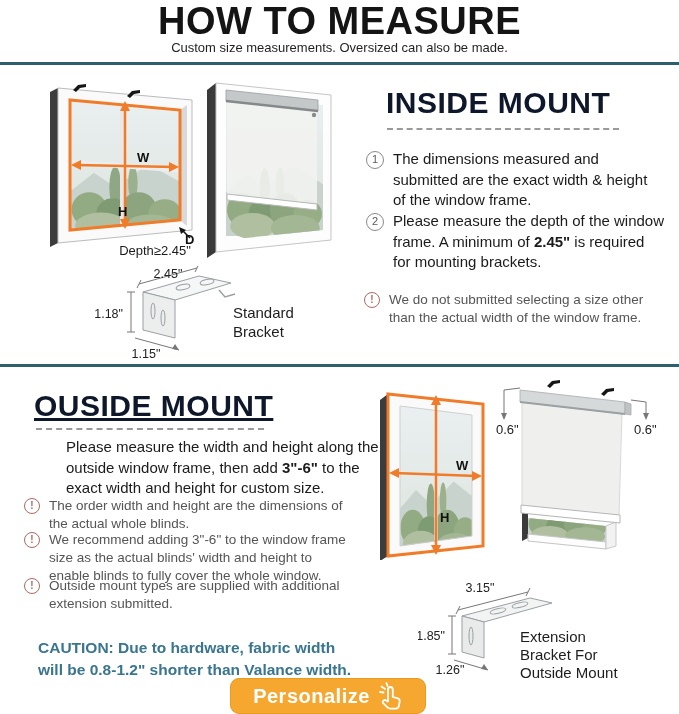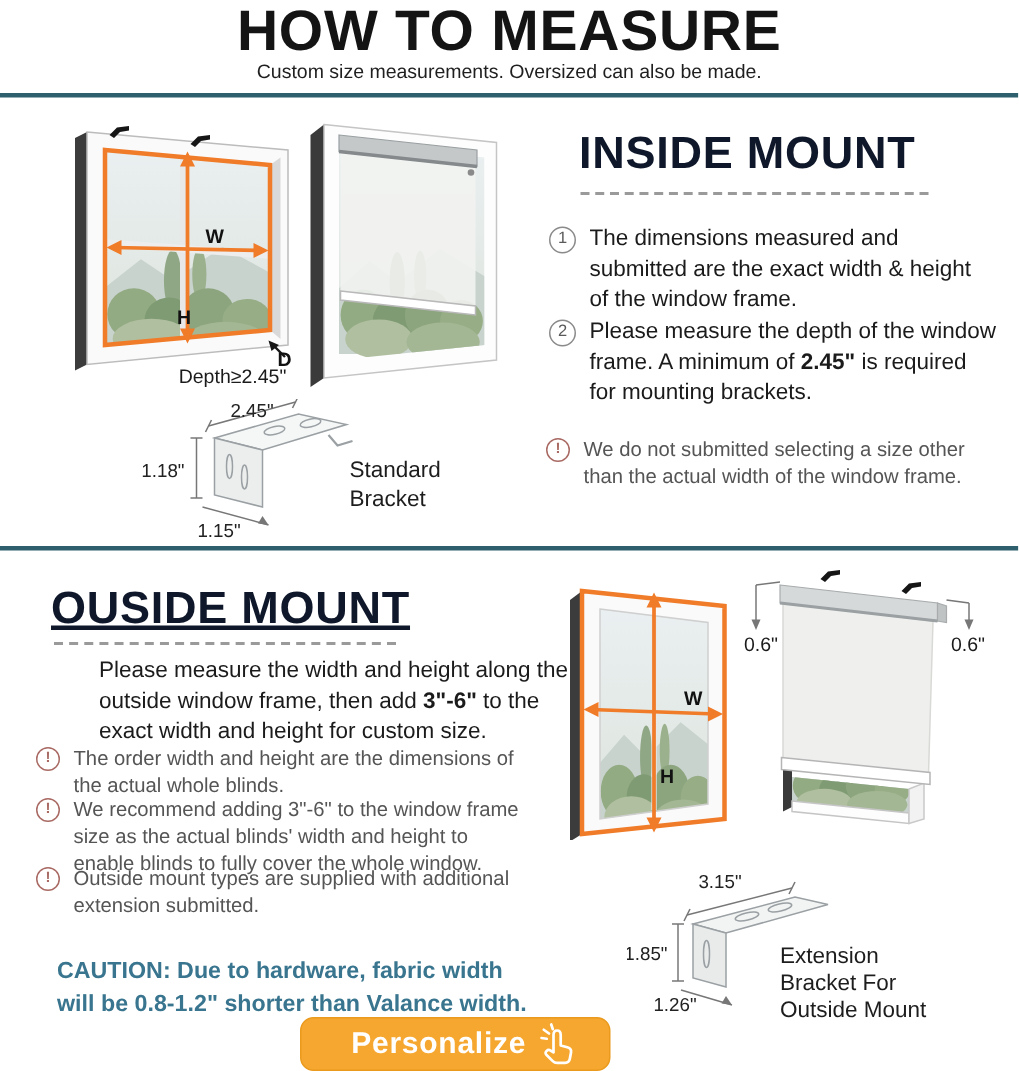--- a/index.html
+++ b/index.html
@@ -38,23 +38,23 @@
   
   #winA{left:30px;top:76px;} #winB{left:196px;top:74px;}
   #stdBracket{left:95px;top:266px;}
   #winC{left:368px;top:388px;} #shadeD{left:494px;top:376px;}
   #extBracket{left:418px;top:582px;}
   svg text{font-family:"Liberation Sans",sans-serif;}
   .dimtxt{font-size:12.5px;fill:#222;}
   .biglbl{font-size:13px;font-weight:700;fill:#111;}
   .brlbl{font-size:15px;fill:#1d1d1d;}
   
-  #personalize{left:200px;top:678px;width:194px;height:34px;border-radius:9px;
+  #personalize{left:230px;top:678px;width:194px;height:34px;border-radius:9px;
                background:#f6a72f;border:1.5px solid #ea9a1d;display:flex;align-items:center;
-               justify-content:center;gap:7px;cursor:pointer;padding-left:11px;}
+               justify-content:center;gap:7px;cursor:pointer;}
   #personalize span{color:#fff;font-size:20px;font-weight:700;letter-spacing:.5px;}
 </style>
 </head>
 <body>
 
 <div id="page">
 
   <svg width="0" height="0" style="position:absolute" aria-hidden="true">
     <defs>
       <linearGradient id="skyGrad" x1="0" y1="0" x2="0" y2="1">

